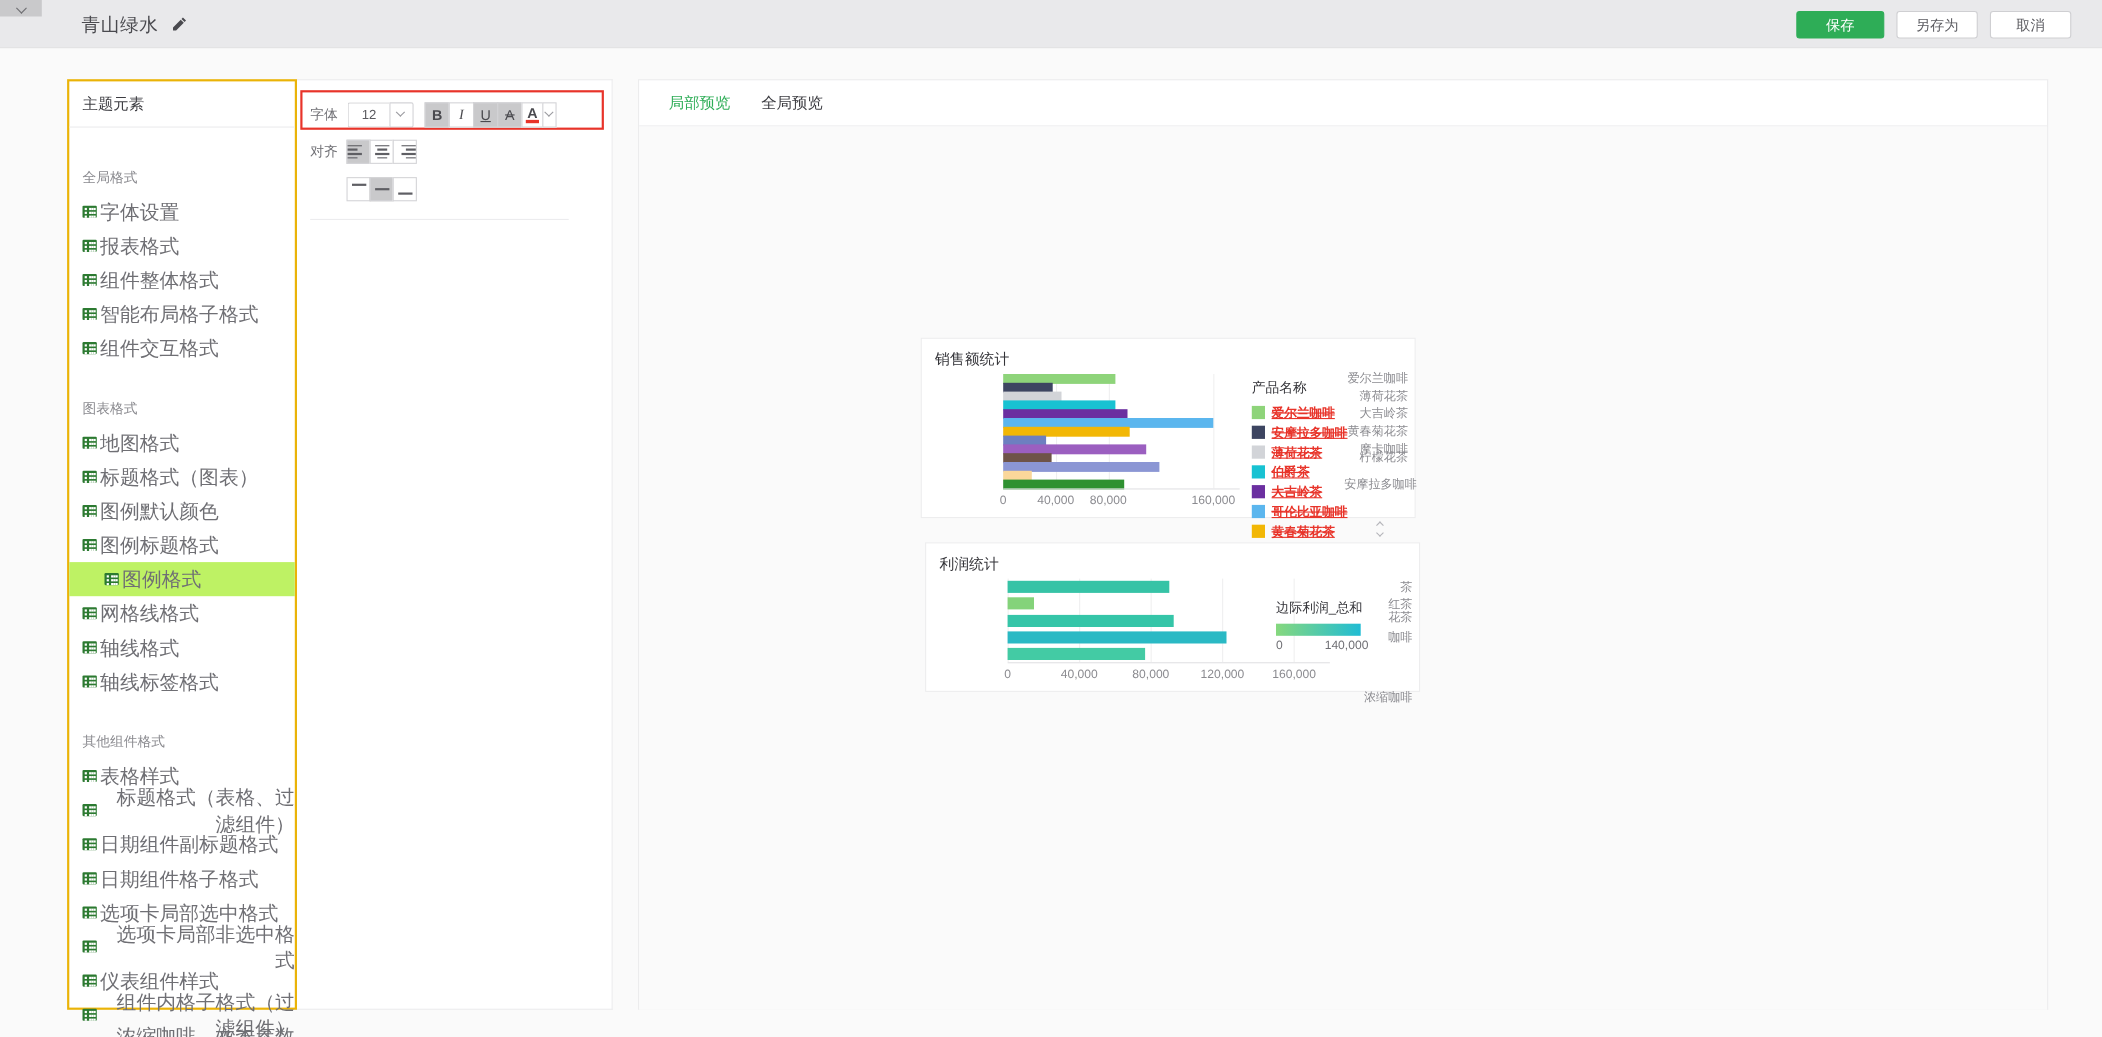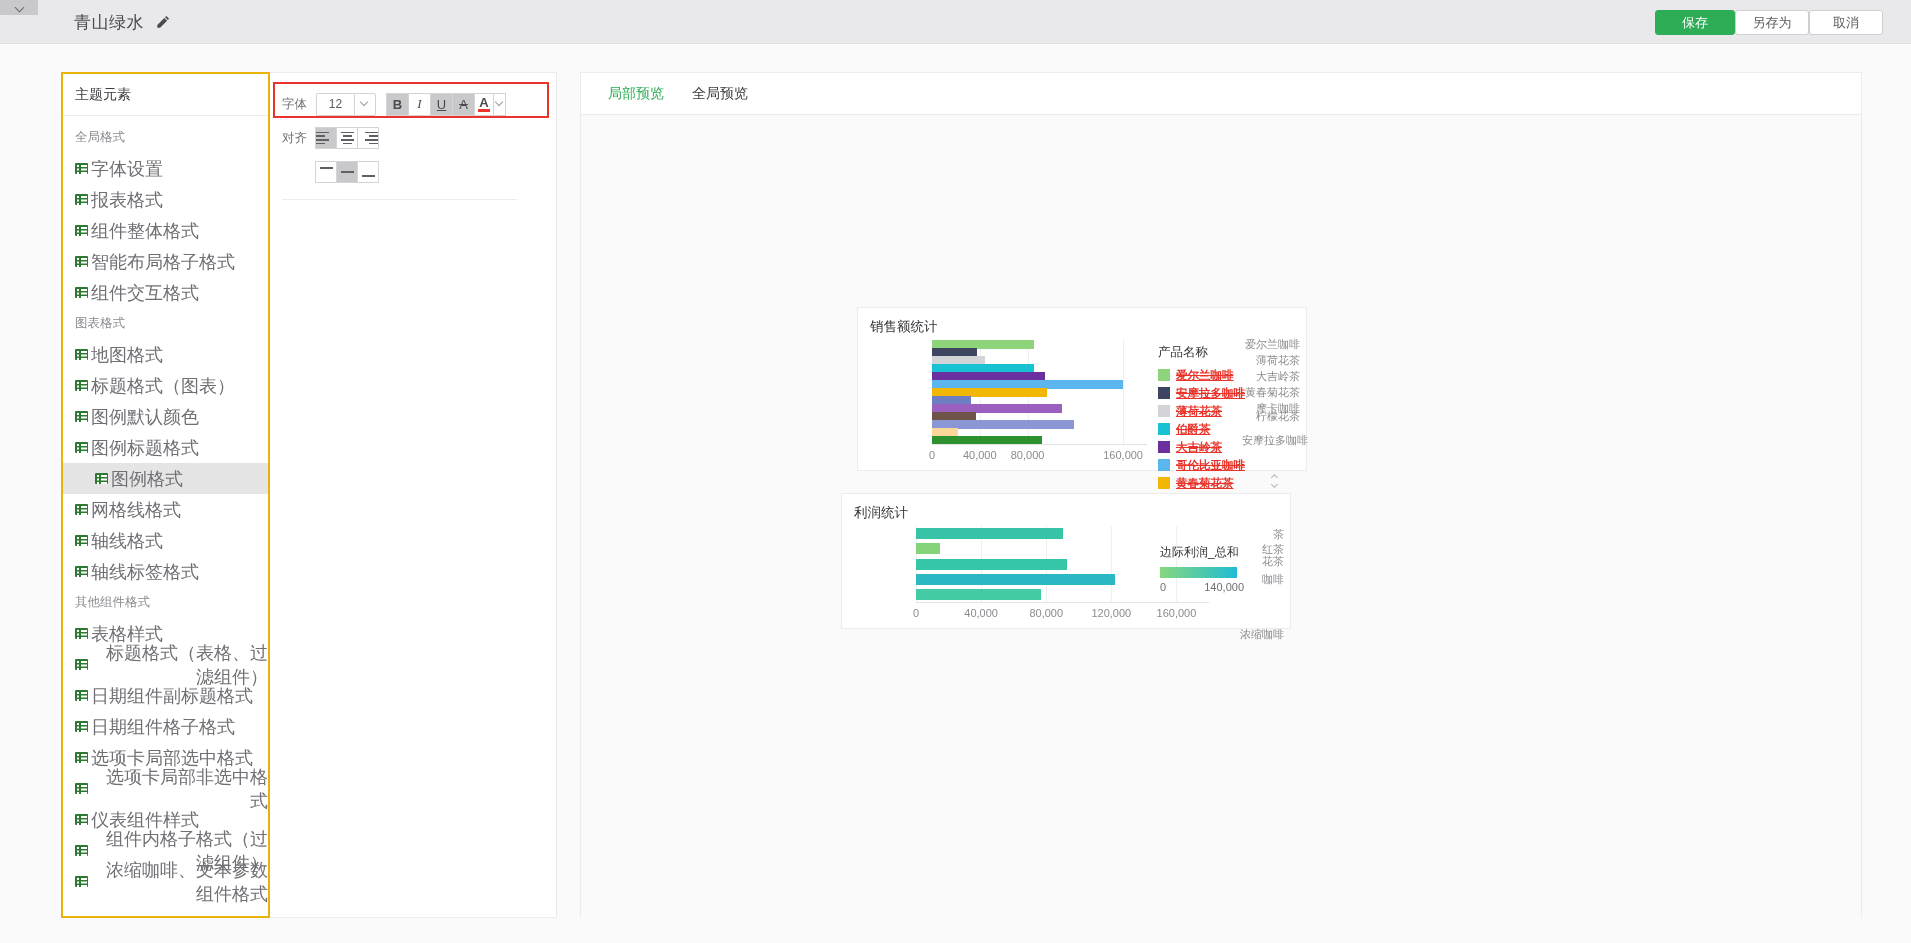--- a/index.html
+++ b/index.html
@@ -28,21 +28,21 @@
     transform: rotate(45deg);
   }
   .doc-title {
     position: absolute; left: 74px; top: 11px;
     font-size: 17px; color: #4a4a4f; letter-spacing: .5px;
   }
   .pencil-icon {
     position: absolute; left: 155px; top: 14px;
     width: 16px; height: 16px;
   }
-  .btn-group { position: absolute; right: 28px; top: 10px; display: flex; }
+  .btn-group { position: absolute; right: 28px; top: 10px; display: flex; gap: 11px; }
   .btn {
     height: 25px; min-width: 74px; padding: 0 12px;
     border-radius: 3px; font-size: 13px;
     display: flex; align-items: center; justify-content: center;
     cursor: pointer; user-select: none;
   }
   .btn-primary { background: #2ead57; color: #fff; border: 1px solid #2ead57; min-width: 80px; }
   .btn-default { background: #fff; color: #5b5b60; border: 1px solid #cfcfd2; }
 
   
@@ -57,29 +57,29 @@
     background: #ffffff; border: 2px solid #eab308;
   }
   .panel-head {
     height: 42px; display: flex; align-items: center;
     padding-left: 12px; font-size: 14px; color: #3c3c41;
     border-bottom: 1px solid #ececed;
   }
   .elem-list { padding-top: 6px; }
   .elem-group {
     height: 31px; display: flex; align-items: center;
-    padding-left: 12px; font-size: 12.5px; color: #8b8b90;
+    padding-left: 12px; font-size: 12.5px; color: #8b8b90; margin-top: 24px;
   }
   .elem-item {
     height: 31px; display: flex; align-items: center;
     padding-left: 12px; font-size: 18px; color: #6f6f74;
     cursor: pointer;
     text-align: right;
   }
-  .elem-item.selected { background: #e5e5e5; padding-left: 32px; }
+  .elem-item.selected { background: #bef264; padding-left: 32px; }
   .list-icon {
     width: 13px; height: 11px; margin-right: 3px; flex: 0 0 auto;
     background: #2c7a31; border-radius: 1px; position: relative;
   }
   .list-icon::before {
     content: ""; position: absolute; left: 1.5px; top: 1.5px;
     width: 2px; height: 2px; background: #fff;
     box-shadow: 0 3.5px 0 #fff, 0 7px 0 #fff,
                 4px 0 0 #fff, 4px 3.5px 0 #fff, 4px 7px 0 #fff,
                 6px 0 0 #fff, 6px 3.5px 0 #fff, 6px 7px 0 #fff,
@@ -404,21 +404,21 @@
     </div>
   </div>
 
   <div class="panel-preview">
     <div class="prev-tabs" id="prev-tabs">
         <div class="prev-tab active">局部预览</div>
         <div class="prev-tab">全局预览</div>
       </div>
     <div class="prev-canvas">
 
-      <div class="chart-card" id="chart1" style="left:276px;top:192px;width:450px;height:164px;">
+      <div class="chart-card" id="chart1" style="left:256px;top:192px;width:450px;height:164px;">
         <div class="chart-title" style="position:absolute;left:12px;top:10px;">销售额统计</div>
         <div class="bar-area" id="c1-plot" style="left:12px;top:30px;width:430px;height:128px;">
             <div class="gridline" style="left: 62px; top: 2px; height: 104px;"></div>
             <div class="gridline" style="left: 109.778px; top: 2px; height: 104px;"></div>
             <div class="gridline" style="left: 157.556px; top: 2px; height: 104px;"></div>
             <div class="gridline" style="left: 253.111px; top: 2px; height: 104px;"></div>
             <div class="bar" style="left: 62px; top: 1.5px; width: 101.528px; height: 9px; background: rgb(142, 212, 122);"></div>
             <div class="cat-label" style="top: 6px; width: 58px;">爱尔兰咖啡</div>
             <div class="bar" style="left: 62px; top: 9.5px; width: 45.3889px; height: 9px; background: rgb(61, 69, 97);"></div>
             <div class="bar" style="left: 62px; top: 17.5px; width: 52.5556px; height: 9px; background: rgb(210, 212, 216);"></div>

